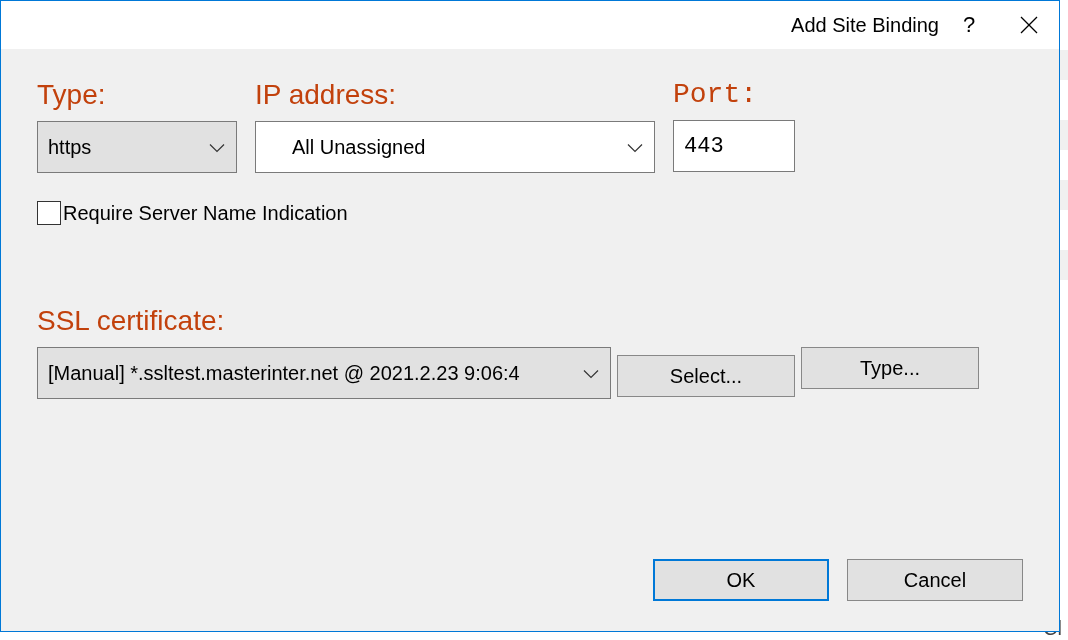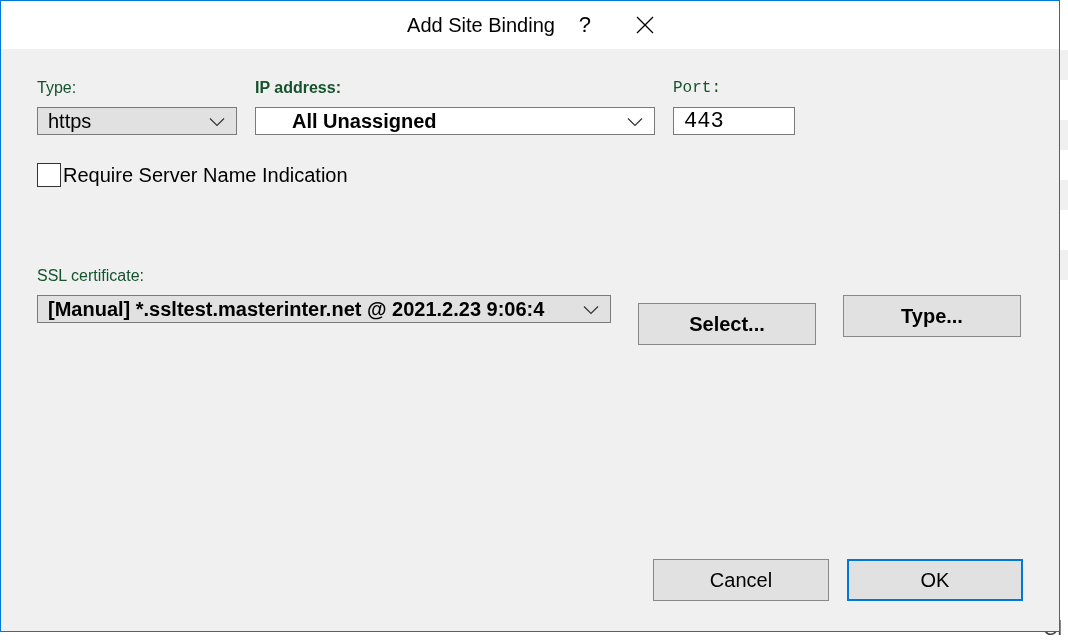--- a/index.html
+++ b/index.html
@@ -20,21 +20,21 @@
     top: 0px;
     width: 1060px;
     height: 632px;
     border: 1px solid #0078d7;
     background: #ffffff;
   }
   .titlebar {
     height: 48px;
     display: flex;
     align-items: center;
-    justify-content: center;
+    justify-content: flex-end;
     padding: 0 0 0 22px;
     background: #ffffff;
   }
   .titlebar-title {
     font-size: 20px;
     color: #000;
   }
   .titlebar-icons {
     display: flex;
     align-items: center;
@@ -72,26 +72,26 @@
   }
   .row {
     display: flex;
     gap: 18px;
   }
   .field {
     display: flex;
     flex-direction: column;
   }
   .label {
-    font-size: 16px;
-    color: #14532d;
+    font-size: 28px;
+    color: #c2410c;
     margin-bottom: 10px;
   }
   .select, .textbox, .combo {
-    height: 28px;
+    height: 52px;
     border: 1px solid #7a7a7a;
     background: #ffffff;
     font-size: 20px;
     padding: 0 10px;
     display: flex;
     align-items: center;
     position: relative;
   }
   .select {
     background: #e1e1e1;
@@ -216,21 +216,21 @@
         <div class="select">
           <span>https</span>
           <span class="chev">
             <svg viewBox="0 0 18 12">
                 <polyline points="2,3 9,10 16,3"></polyline>
               </svg>
           </span>
         </div>
       </div>
 
-      <div class="field" style="width:400px;font-weight:bold;">
+      <div class="field" style="width:400px;">
         <div class="label">IP address:</div>
         <div class="combo">
           <span>All Unassigned</span>
           <span class="chev">
             <svg viewBox="0 0 18 12">
                 <polyline points="2,3 9,10 16,3"></polyline>
               </svg>
           </span>
         </div>
       </div>
@@ -244,33 +244,33 @@
     </div>
 
 
     <div class="checkbox-row">
       <div class="checkbox"></div>
       <div>Require Server Name Indication</div>
     </div>
 
     <div class="field" style="margin-top:80px;">
       <div class="label">SSL certificate:</div>
-      <div class="row" style="gap:27px;font-weight:bold;">
+      <div class="row" style="gap:6px;">
         <div class="select cert-combo" style="width:574px;">
           <span>[Manual] *.ssltest.masterinter.net @ 2021.2.23 9:06:4</span>
           <span class="chev">
             <svg viewBox="0 0 18 12">
                 <polyline points="2,3 9,10 16,3"></polyline>
               </svg>
           </span>
         </div>
         <div class="btn" style="min-width:178px;margin-top:8px;">Select...</div>
         <div class="btn" style="min-width:178px;">Type...</div>
       </div>
     </div>
 
     <div class="footer">
+      <div class="btn btn-primary">OK</div>
       <div class="btn">Cancel</div>
-      <div class="btn btn-primary">OK</div>
     </div>
 
   </div>
 </div>
 
 </body></html>

